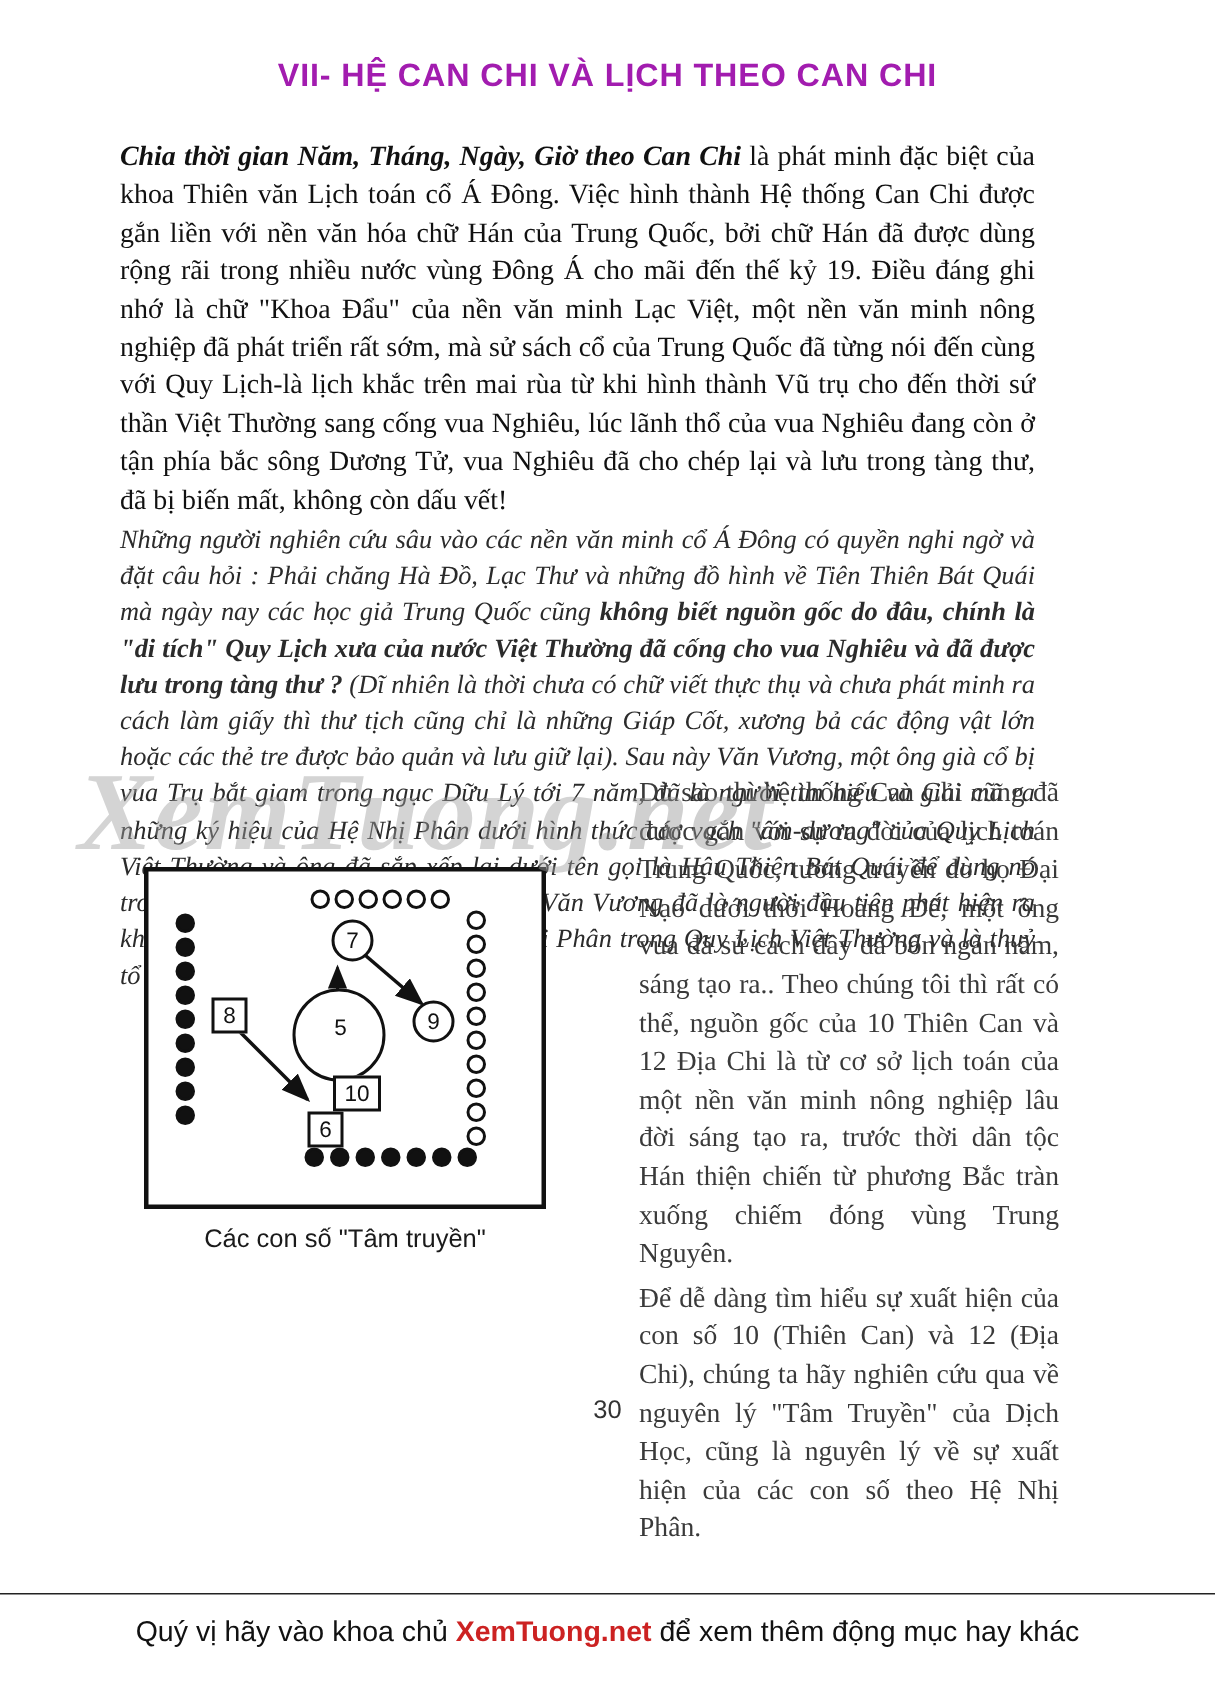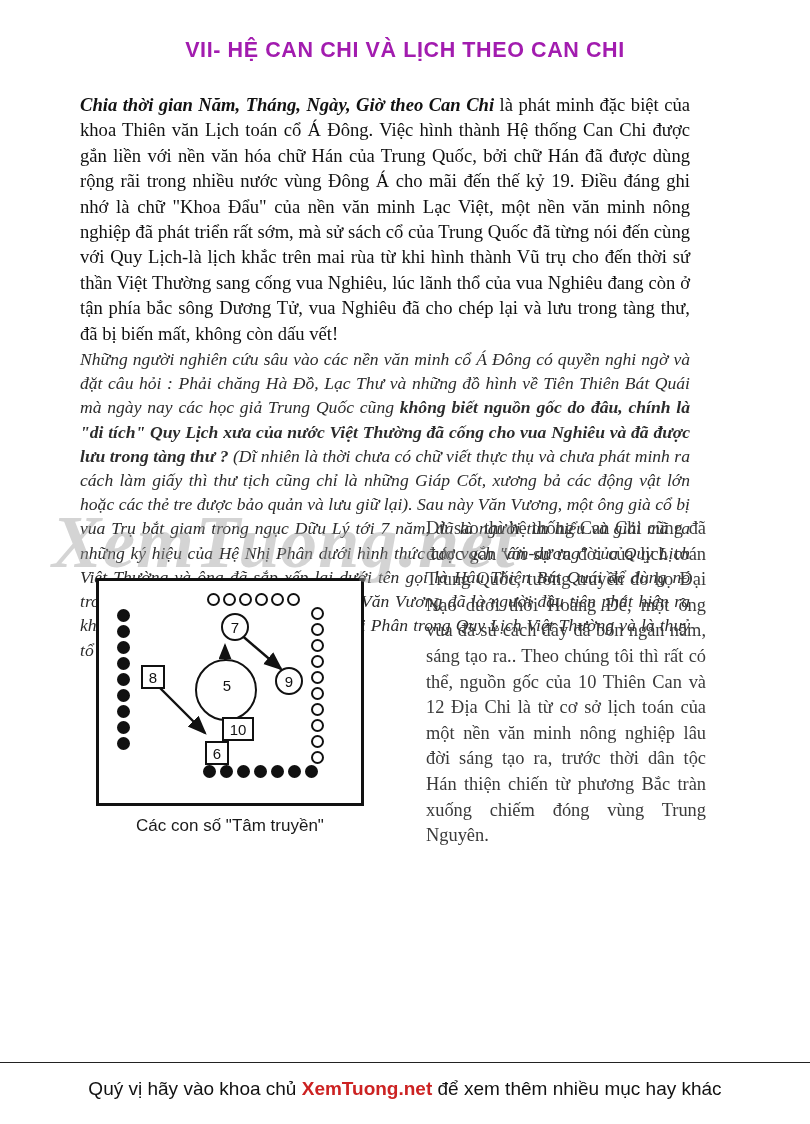--- a/index.html
+++ b/index.html
@@ -255,23 +255,25 @@
         <div class="node-box" style="left:123px; top:136px; width:32px; height:24px; line-height:22px;">10</div>
         <div style="position:absolute; left:116px; top:94px; width:24px; height:22px; line-height:22px; text-align:center; font-family:'Liberation Sans', sans-serif; font-size:15px;">5</div>
         <div class="node-box" style="left:106px; top:160px; width:24px; height:24px; line-height:22px;">6</div>
 
       </div>
       <div class="fig-caption">Các con số "Tâm truyền"</div>
     </div>
 
     <div class="txt-col">
       <p>Dù sao thì hệ thống Can Chi cũng đã được gắn với sự ra đời của lịch toán Trung Quốc, tương truyền do họ Đại Nạo dưới thời Hoàng Đế, một ông vua đã sử cách đây đã bốn ngàn năm, sáng tạo ra.. Theo chúng tôi thì rất có thể, nguồn gốc của 10 Thiên Can và 12 Địa Chi là từ cơ sở lịch toán của một nền văn minh nông nghiệp lâu đời sáng tạo ra, trước thời dân tộc Hán thiện chiến từ phương Bắc tràn xuống chiếm đóng vùng Trung Nguyên.</p>
+      <p>Để dễ dàng tìm hiểu sự xuất hiện của con số 10 (Thiên Can) và 12 (Địa Chi), chúng ta hãy nghiên cứu qua về nguyên lý "Tâm Truyền" của Dịch Học, cũng là nguyên lý về sự xuất hiện của các con số theo Hệ Nhị Phân.</p>
     </div>
 
   </div>
 
   <div class="watermark"><span>XemTuong</span><span class="w-net">.net</span></div>
 
+  <div class="page-number">30</div>
 
   <div class="footer-rule"></div>
-  <div class="footer"><span>Quý vị hãy vào khoa chủ </span><span class="brand">XemTuong.net</span><span> để xem thêm nhiều mục hay khác</span></div>
+  <div class="footer"><span>Quý vị hãy vào khoa chủ </span><span class="brand">XemTuong.net</span><span> để xem thêm động mục hay khác</span></div>
 
 </div>
 
 </body></html>

